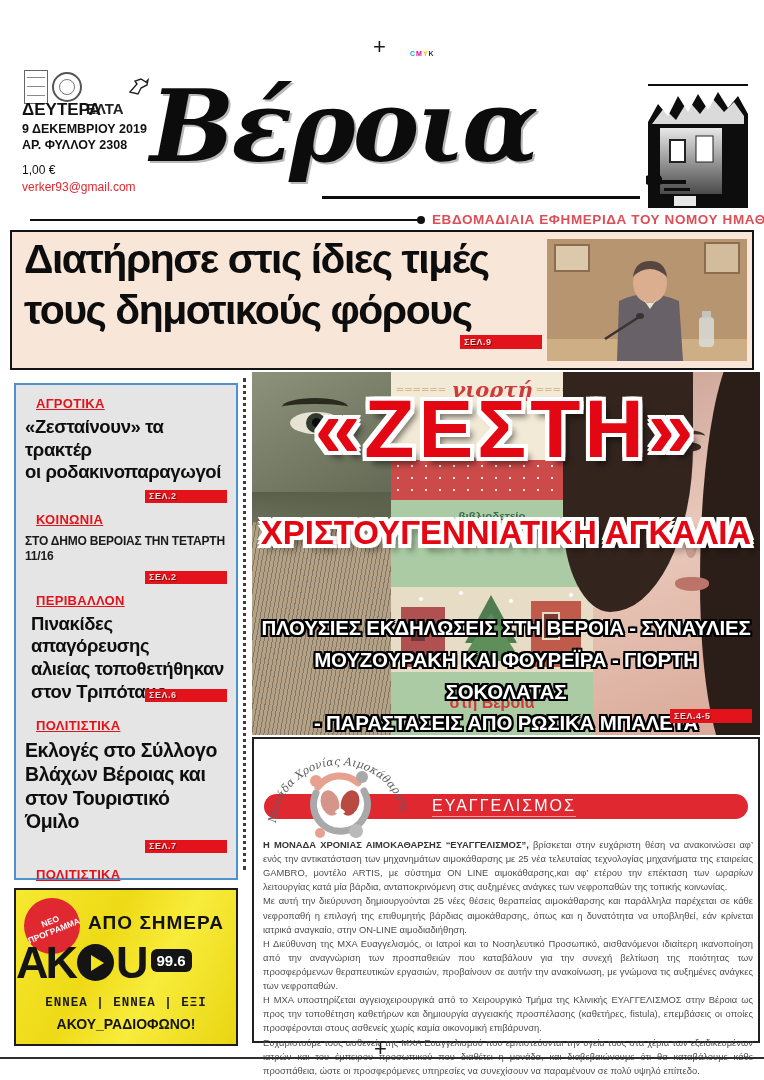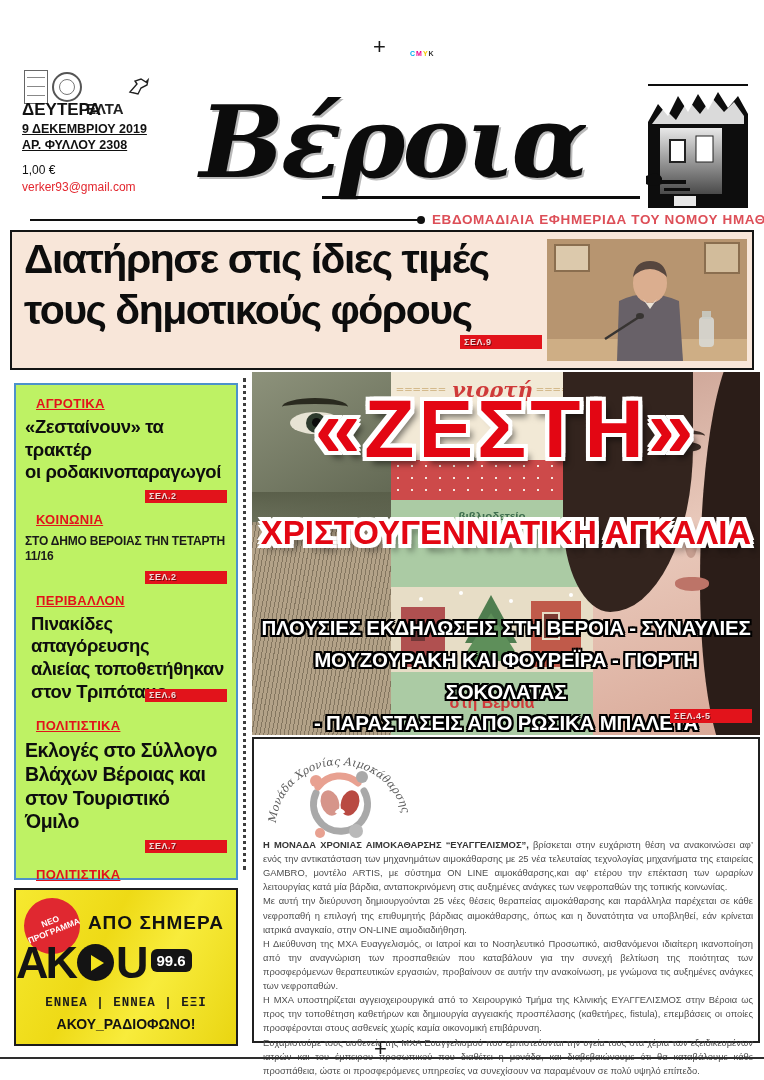--- a/index.html
+++ b/index.html
@@ -14,42 +14,42 @@
 
   
   .elta{display:flex;align-items:center;gap:4px;}
   .stamp{width:18px;height:28px;border:1px solid #666;display:flex;flex-direction:column;justify-content:space-around;padding:2px;}
   .stamp i{display:block;height:1px;background:#888;}
   .ring{width:26px;height:26px;border:2px solid #555;border-radius:50%;display:flex;align-items:center;justify-content:center;}
   .ring i{width:14px;height:14px;border:1.5px solid #777;border-radius:50%;}
   .elta-txt{font-size:15px;font-weight:bold;color:#222;margin-top:44px;}
   .dateblock{line-height:1.3;}
   .day{font-size:17px;font-weight:bold;}
-  .dline{font-size:12.5px;font-weight:bold;text-decoration:underline;}
+  .dline{font-size:12.5px;font-weight:bold;}
   .price{font-size:12px;margin-top:9px;}
   .email{font-size:12px;color:#e3262e;margin-top:2px;}
   .beroia{font-family:"DejaVu Serif",serif;font-style:italic;font-weight:bold;
           font-size:100px;letter-spacing:-3px;color:#0c0c0c;line-height:1;
           text-shadow:2px 2px 0 #b9b9b9;}
   .mast-underline{height:3px;background:#0c0c0c;}
   .tagline-row{display:flex;align-items:center;width:726px;}
   .tagline-line{flex:0 0 388px;height:2px;background:#101010;position:relative;}
   .tagline-line:after{content:"";position:absolute;right:-7px;top:-3px;width:8px;height:8px;border-radius:50%;background:#101010;}
   .tagline{margin-left:14px;color:#dd4f58;font-weight:bold;font-size:13.5px;letter-spacing:0.6px;white-space:nowrap;}
 
   
   .leadbox{left:10px;top:230px;width:744px;height:140px;background:#f8e6d9;border:2px solid #141414;box-sizing:border-box;}
   .lead-headline{position:absolute;left:12px;top:2px;font-size:41px;font-weight:bold;letter-spacing:-1.5px;
                  line-height:1.25;color:#0d0d0d;white-space:pre-line;}
   .badge{display:inline-block;background:#e2131b;color:#f3d9d9;font-size:9px;font-weight:bold;
          letter-spacing:.5px;padding:2px 0 2px 4px;min-width:82px;box-sizing:border-box;
          text-shadow:1px 1px 0 #7d0a0e;text-align:left;}
 
   
-  .sidebar{left:14px;top:383px;width:224px;height:497px;background:#bef264;border:2px solid #4d92cb;
+  .sidebar{left:14px;top:383px;width:224px;height:497px;background:#e5e5e5;border:2px solid #4d92cb;
            box-sizing:border-box;padding:8px 9px 6px 9px;}
   .cat{color:#e2131b;font-weight:bold;font-size:13px;text-decoration:underline;letter-spacing:.3px;margin:9px 0 5px 11px;}
   .cat.first{margin-top:3px;}
   .s-title{font-size:18.5px;font-weight:bold;color:#0e0e0e;line-height:1.22;letter-spacing:-.4px;white-space:pre-line;}
   .s-sub{font-size:12px;font-weight:bold;color:#1a1a1a;margin-top:7px;letter-spacing:-.2px;white-space:pre-line;line-height:1.3;}
   .badge-row{text-align:right;margin:2px 0 2px 0;line-height:1;}
   .divider{left:243px;top:378px;height:492px;width:0;border-left:3px dotted #3d3d3d;}
 
   
   .feature{left:252px;top:372px;width:508px;height:363px;overflow:hidden;}
@@ -116,21 +116,21 @@
   </div>
 
   <div class="abs dateblock" style="left:22px;top:99px;">
     <div class="day">ΔΕΥΤΕΡΑ</div>
     <div class="dline">9 ΔΕΚΕΜΒΡΙΟΥ 2019</div>
     <div class="dline">ΑΡ. ΦΥΛΛΟΥ 2308</div>
     <div class="price">1,00 €</div>
     <div class="email">verker93@gmail.com</div>
   </div>
 
-  <div class="abs beroia" style="left:150px;top:92px;width:485px;text-align:center;font-style:italic;">Βέροια</div>
+  <div class="abs beroia" style="left:150px;top:76px;width:485px;text-align:left;font-style:italic;">Βέροια</div>
   <div class="abs mast-underline" style="left:322px;top:196px;width:318px;"></div>
 
   <svg class="abs" style="left:644px;top:84px;" width="106" height="130" viewBox="0 0 106 130">
     <defs>
       <linearGradient id="hg" x1="0" y1="0" x2="0" y2="1">
         <stop offset="0" stop-color="#e8e8e8"></stop>
           <stop offset="1" stop-color="#4a4a4a"></stop>
       </linearGradient>
     </defs>
     <rect x="4" y="0" width="100" height="124" fill="#0d0d0d"></rect>
@@ -258,20 +258,23 @@
     <div class="abs f-bottom outline-white">ΧΡΙΣΤΟΥΓΕΝΝΙΑΤΙΚΗ ΑΓΚΑΛΙΑ</div>
     <div class="abs f-sub">
       <div class="outline-black">ΠΛΟΥΣΙΕΣ ΕΚΔΗΛΩΣΕΙΣ ΣΤΗ ΒΕΡΟΙΑ - ΣΥΝΑΥΛΙΕΣ</div>
       <div class="outline-black">ΜΟΥΖΟΥΡΑΚΗ ΚΑΙ ΦΟΥΡΕΪΡΑ - ΓΙΟΡΤΗ ΣΟΚΟΛΑΤΑΣ</div>
       <div class="outline-black">- ΠΑΡΑΣΤΑΣΕΙΣ ΑΠΟ ΡΩΣΙΚΑ ΜΠΑΛΕΤΑ</div>
     </div>
     <span class="badge" style="position:absolute;right:8px;bottom:12px;">ΣΕΛ.4-5</span>
   </div>
 
   <div class="abs evbox">
+    <div class="evbar">
+      <span>ΕΥΑΓΓΕΛΙΣΜΟΣ</span>
+    </div>
     <svg style="position:absolute;left:4px;top:4px;" width="170" height="96" viewBox="0 0 170 96">
       <defs>
           <path id="arc" d="M 18 84 A 64 62 0 0 1 146 84"></path>
         </defs>
       <text font-size="11" font-family="DejaVu Serif, serif" font-style="italic" fill="#5f5f5f">
         <textPath href="#arc" startOffset="4">Μονάδα Χρονίας Αιμοκάθαρσης</textPath>
       </text>
       <circle cx="82" cy="60" r="27" fill="#ffffff"></circle>
       <path d="M 58 50 A 27 27 0 1 0 106 48" fill="none" stroke="#a9a9a9" stroke-width="7" stroke-linecap="round"></path>
       <path d="M 60 44 A 27 27 0 0 1 100 40" fill="none" stroke="#e8a191" stroke-width="7" stroke-linecap="round"></path>

